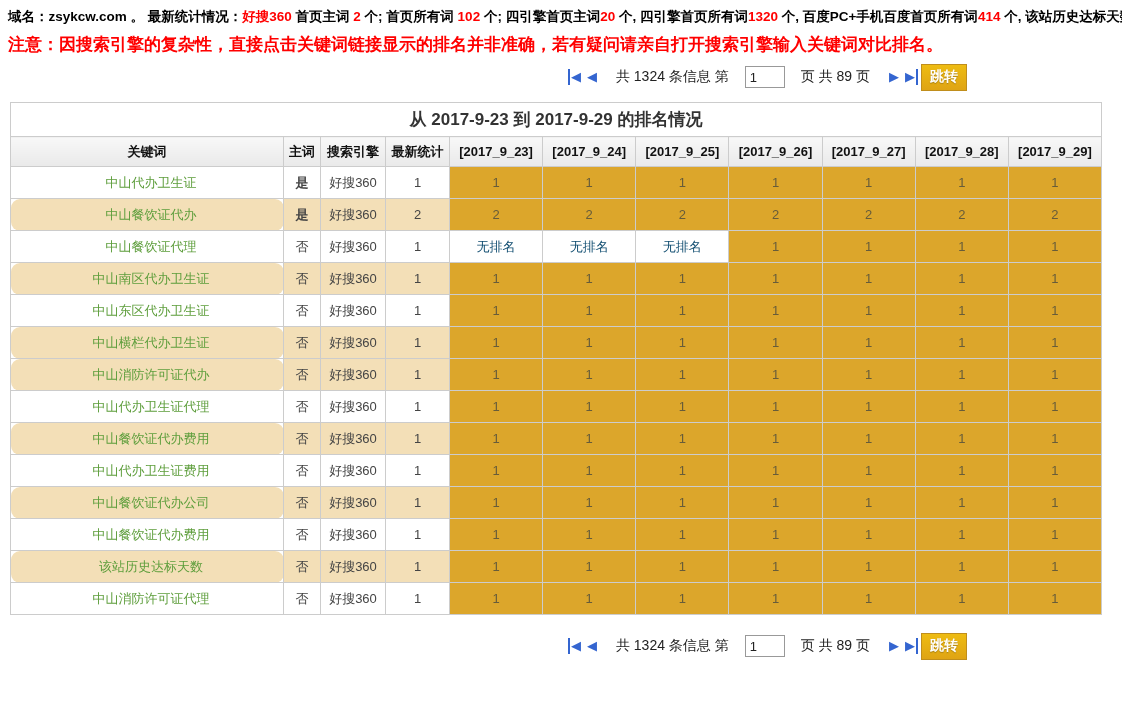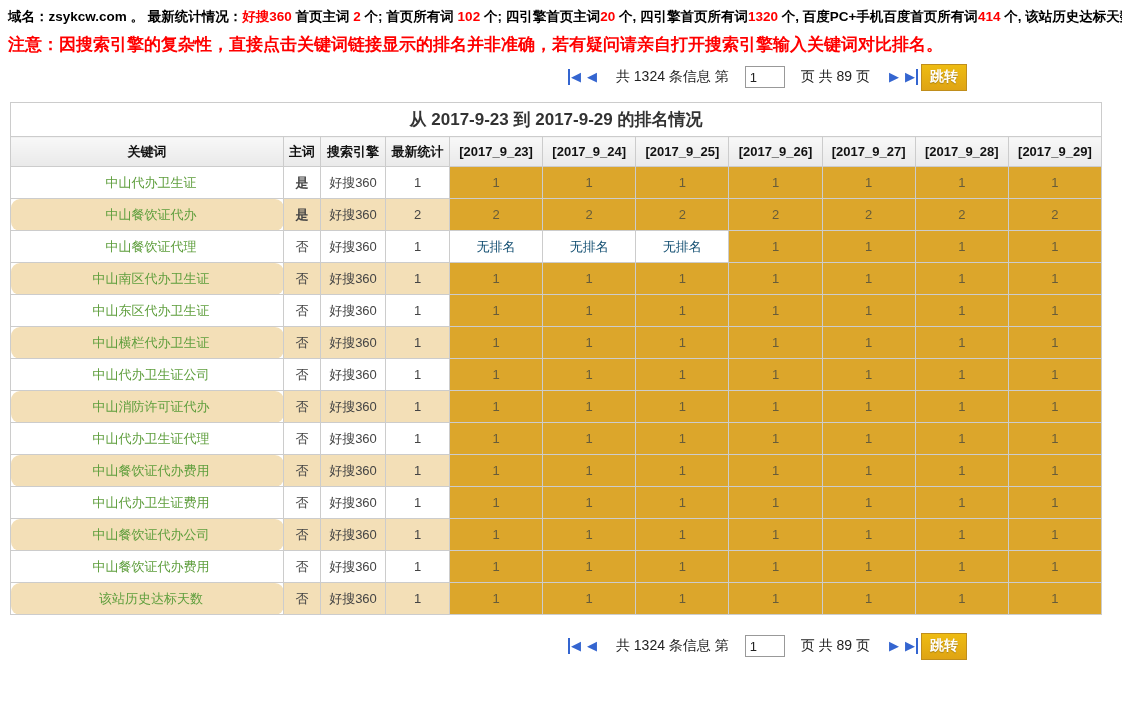--- a/index.html
+++ b/index.html
@@ -207,33 +207,20 @@
           <td>好搜360</td>
           <td>1</td>
           <td class="gold">1</td>
           <td class="gold">1</td>
           <td class="gold">1</td>
           <td class="gold">1</td>
           <td class="gold">1</td>
           <td class="gold">1</td>
           <td class="gold">1</td>
         </tr>
-        <tr>
-          <td class="kw-cell"><a href="#">中山代办卫生证公司</a></td>
-          <td class="main-no">否</td>
-          <td>好搜360</td>
-          <td>1</td>
-          <td class="gold">1</td>
-          <td class="gold">1</td>
-          <td class="gold">1</td>
-          <td class="gold">1</td>
-          <td class="gold">1</td>
-          <td class="gold">1</td>
-          <td class="gold">1</td>
-        </tr>
         <tr class="stripe">
           <td class="kw-cell"><a href="#">中山消防许可证代办</a></td>
           <td class="main-no">否</td>
           <td>好搜360</td>
           <td>1</td>
           <td class="gold">1</td>
           <td class="gold">1</td>
           <td class="gold">1</td>
           <td class="gold">1</td>
           <td class="gold">1</td>
@@ -300,20 +287,33 @@
           <td class="gold">1</td>
           <td class="gold">1</td>
           <td class="gold">1</td>
           <td class="gold">1</td>
           <td class="gold">1</td>
           <td class="gold">1</td>
           <td class="gold">1</td>
         </tr>
         <tr class="stripe">
           <td class="kw-cell"><a href="#">该站历史达标天数</a></td>
+          <td class="main-no">否</td>
+          <td>好搜360</td>
+          <td>1</td>
+          <td class="gold">1</td>
+          <td class="gold">1</td>
+          <td class="gold">1</td>
+          <td class="gold">1</td>
+          <td class="gold">1</td>
+          <td class="gold">1</td>
+          <td class="gold">1</td>
+        </tr>
+        <tr>
+          <td class="kw-cell"><a href="#">中山消防许可证代理</a></td>
           <td class="main-no">否</td>
           <td>好搜360</td>
           <td>1</td>
           <td class="gold">1</td>
           <td class="gold">1</td>
           <td class="gold">1</td>
           <td class="gold">1</td>
           <td class="gold">1</td>
           <td class="gold">1</td>
           <td class="gold">1</td>

